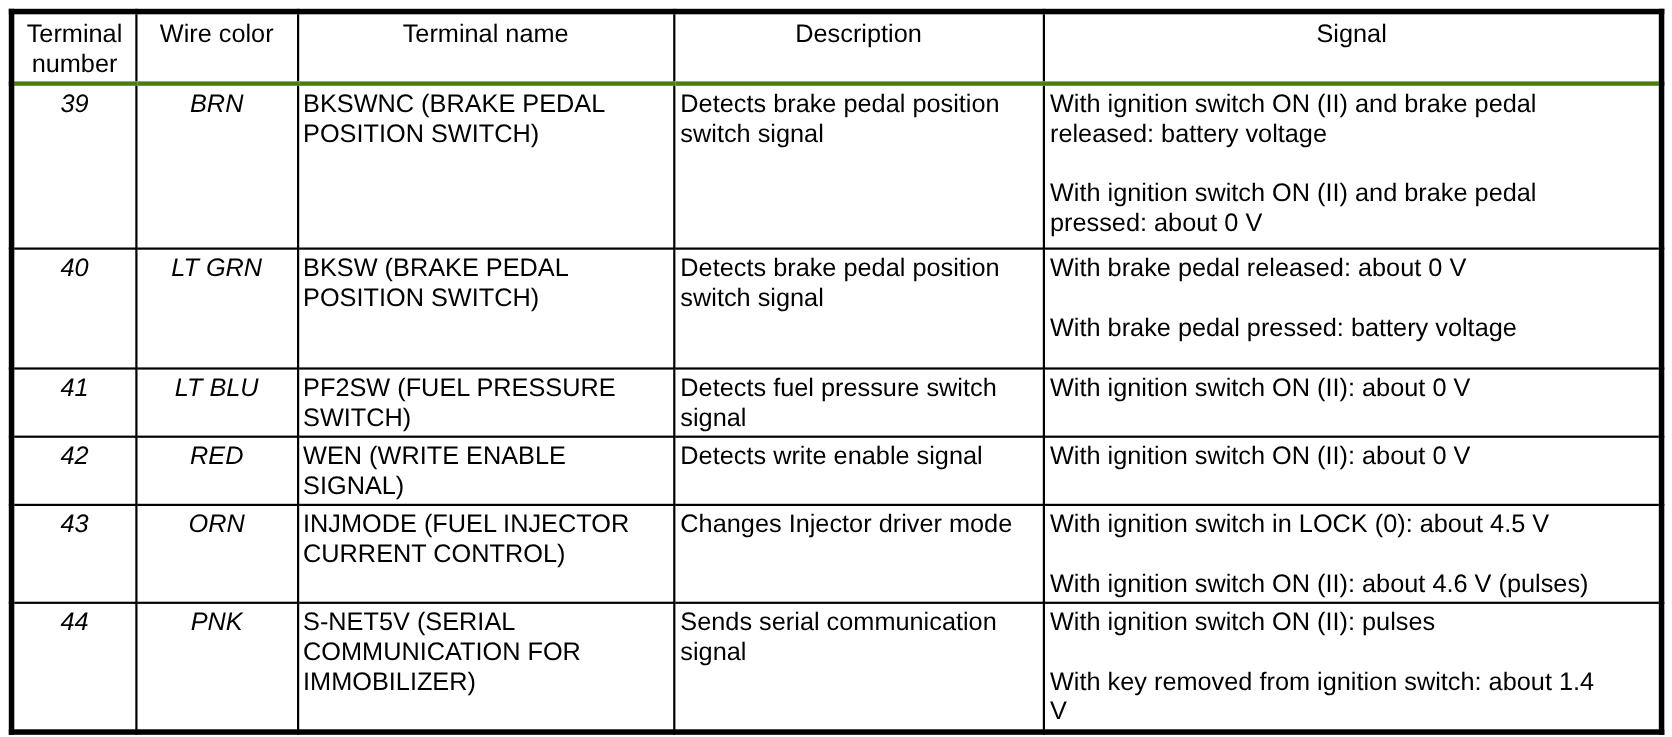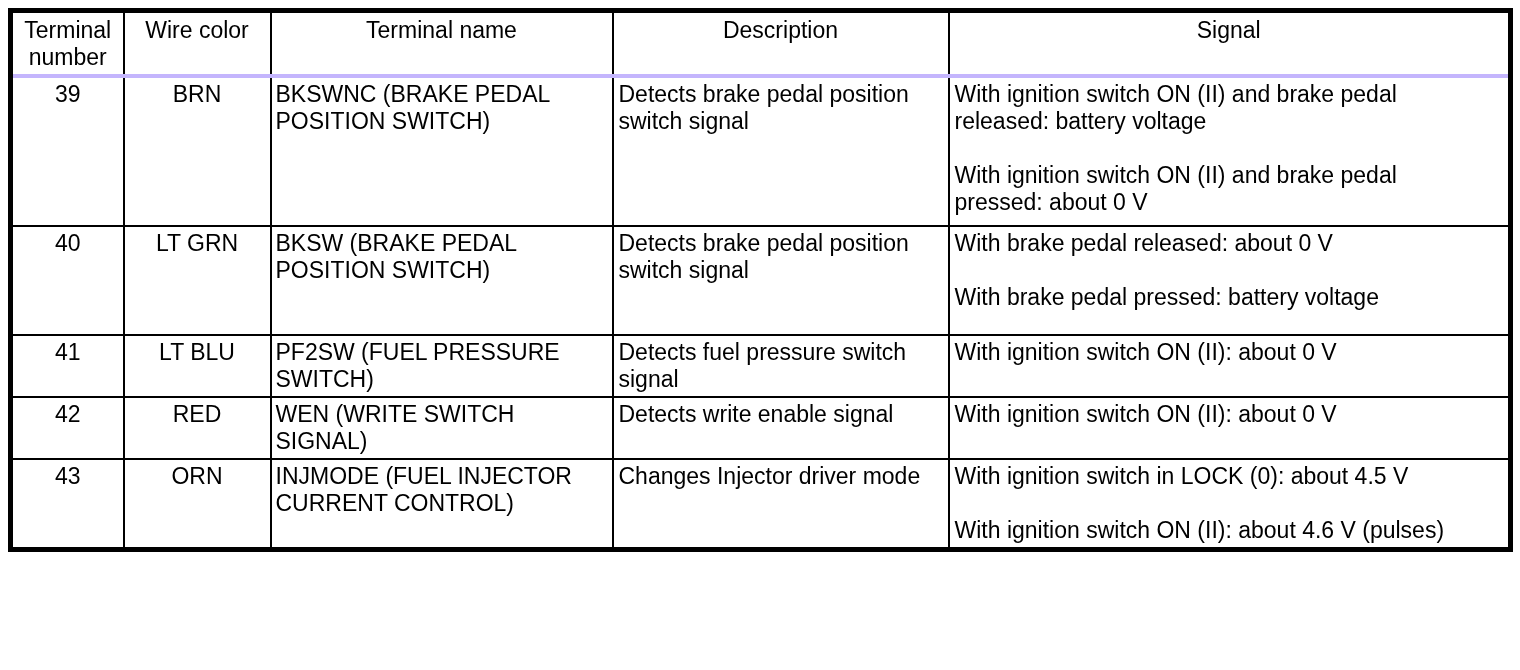--- a/index.html
+++ b/index.html
@@ -18,28 +18,28 @@
   .terminal-table th, .terminal-table td {
     border: 2px solid #000000;
     vertical-align: top;
     font-size: 23px;
     line-height: 27px;
     padding: 3px 4px;
     overflow: hidden;
     word-wrap: break-word;
   }
   .terminal-table thead th {
-    border-bottom: 4px solid #c4b5fd;
+    border-bottom: 4px solid #4d7c0f;
     height: 58px;
     font-weight: normal;
     text-align: center;
     padding-top: 4px;
   }
   th.h-terminal-number { font-weight: bold; }
-  td.c-terminal_number, td.c-wire_color { text-align: center; }
+  td.c-terminal_number, td.c-wire_color { text-align: center; font-style: italic; }
   td.c-terminal_name { padding: 3px 6px 3px 4px; margin-left: 25px; }
   td.c-description   { padding: 3px 10px 3px 5px; }
   td.c-signal        { padding: 3px 48px 3px 5px; }
   .sig-para { margin: 0 0 27px 0; }
   .sig-para:last-child { margin-bottom: 0; }
   tbody tr:nth-child(1) td { height: 150px; }
   tbody tr:nth-child(2) td { height: 109px; }
   tbody tr:nth-child(3) td { height: 50px; }
   tbody tr:nth-child(4) td { height: 54px; }
   tbody tr:nth-child(5) td { height: 88px; }
@@ -92,31 +92,41 @@
     <td class="c-wire_color">LT BLU</td>
     <td class="c-terminal_name">PF2SW (FUEL PRESSURE SWITCH)</td>
     <td class="c-description">Detects fuel pressure switch signal</td>
     <td class="c-signal">
             <p class="sig-para">With ignition switch ON (II): about 0 V</p>
           </td>
   </tr>
         <tr>
     <td class="c-terminal_number">42</td>
     <td class="c-wire_color">RED</td>
-    <td class="c-terminal_name">WEN (WRITE SWITCH SIGNAL)</td>
+    <td class="c-terminal_name">WEN (WRITE ENABLE SIGNAL)</td>
     <td class="c-description">Detects write enable signal</td>
     <td class="c-signal">
             <p class="sig-para">With ignition switch ON (II): about 0 V</p>
           </td>
   </tr>
         <tr>
     <td class="c-terminal_number">43</td>
     <td class="c-wire_color">ORN</td>
     <td class="c-terminal_name">INJMODE (FUEL INJECTOR CURRENT CONTROL)</td>
     <td class="c-description">Changes Injector driver mode</td>
     <td class="c-signal">
             <p class="sig-para">With ignition switch in LOCK (0): about 4.5 V</p>
             <p class="sig-para">With ignition switch ON (II): about 4.6 V (pulses)</p>
           </td>
   </tr>
+        <tr>
+    <td class="c-terminal_number">44</td>
+    <td class="c-wire_color">PNK</td>
+    <td class="c-terminal_name">S-NET5V (SERIAL COMMUNICATION FOR IMMOBILIZER)</td>
+    <td class="c-description">Sends serial communication signal</td>
+    <td class="c-signal">
+            <p class="sig-para">With ignition switch ON (II): pulses</p>
+            <p class="sig-para">With key removed from ignition switch: about 1.4 V</p>
+          </td>
+  </tr>
       </tbody>
   </table>
 </div>
 
 </body></html>

